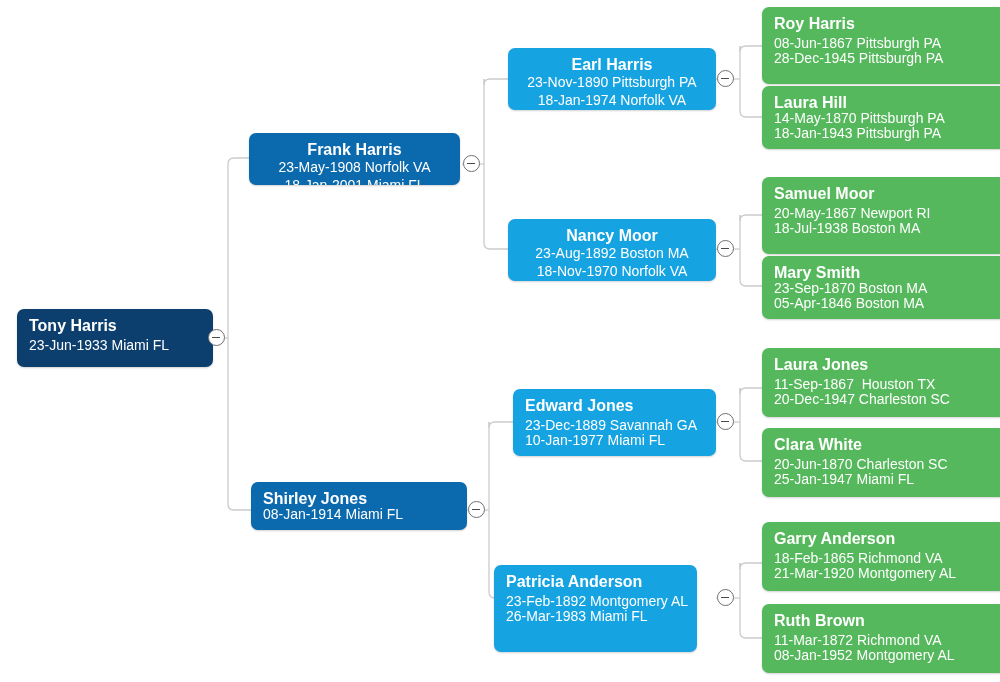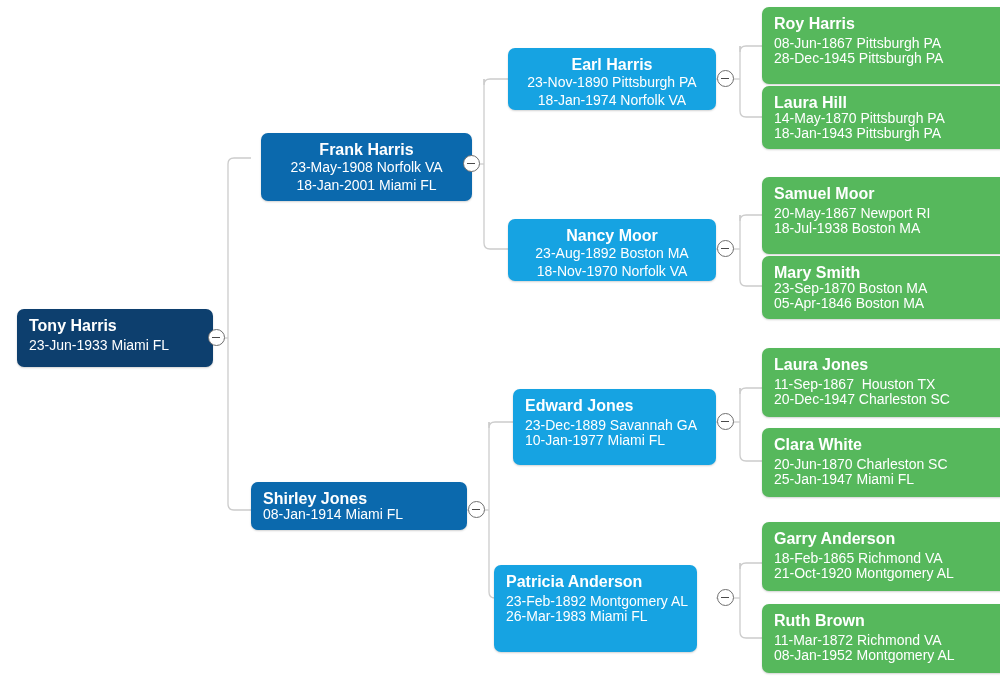--- a/index.html
+++ b/index.html
@@ -137,21 +137,21 @@
 
   <div class="node gen-root" style="left:10px; top:309px; width:196px; height:58px;margin-left:7px;">
     <div class="node-inner">
       <div class="node-name">Tony Harris</div>
       <span class="gap-sm"></span>
       <div class="node-dates">23-Jun-1933 Miami FL</div>
     </div>
   </div>
   <div class="toggle" style="left:208px; top:329px;"></div>
 
-  <div class="node gen-2 align-center" style="left:261px; top:133px; width:211px; height:68px;">
+  <div class="node gen-2 align-center" style="left:249px; top:133px; width:211px; height:52px;">
     <div class="node-inner">
       <div class="node-name">Frank Harris</div>
       <div class="node-dates">23-May-1908 Norfolk VA</div>
       <div class="node-dates">18-Jan-2001 Miami FL</div>
     </div>
   </div>
   <div class="toggle" style="left:463px; top:155px;"></div>
 
   <div class="node gen-2" style="left:251px; top:482px; width:216px; height:48px;">
     <div class="node-inner">
@@ -172,21 +172,21 @@
 
   <div class="node gen-3 align-center" style="left:508px; top:219px; width:208px; height:62px;">
     <div class="node-inner">
       <div class="node-name">Nancy Moor</div>
       <div class="node-dates">23-Aug-1892 Boston MA</div>
       <div class="node-dates">18-Nov-1970 Norfolk VA</div>
     </div>
   </div>
   <div class="toggle" style="left:717px; top:240px;"></div>
 
-  <div class="node gen-3" style="left:513px; top:389px; width:203px; height:76px;">
+  <div class="node gen-3" style="left:513px; top:389px; width:203px; height:67px;">
     <div class="node-inner">
       <div class="node-name">Edward Jones</div>
       <span class="gap-sm"></span>
       <div class="node-dates">23-Dec-1889 Savannah GA</div>
       <div class="node-dates">10-Jan-1977 Miami FL</div>
     </div>
   </div>
   <div class="toggle" style="left:717px; top:413px;"></div>
 
   <div class="node gen-3" style="left:494px; top:565px; width:203px; height:87px;">
@@ -249,21 +249,21 @@
       <div class="node-dates">20-Jun-1870 Charleston SC</div>
       <div class="node-dates">25-Jan-1947 Miami FL</div>
     </div>
   </div>
 
   <div class="node gen-4" style="left:762px; top:522px; width:245px; height:69px;">
     <div class="node-inner">
       <div class="node-name">Garry Anderson</div>
       <span class="gap-sm"></span>
       <div class="node-dates">18-Feb-1865 Richmond VA</div>
-      <div class="node-dates">21-Oct-1920 Montgomery AL</div>
+      <div class="node-dates">21-Mar-1920 Montgomery AL</div>
     </div>
   </div>
 
   <div class="node gen-4" style="left:762px; top:604px; width:245px; height:69px;">
     <div class="node-inner">
       <div class="node-name">Ruth Brown</div>
       <span class="gap-sm"></span>
       <div class="node-dates">11-Mar-1872 Richmond VA</div>
       <div class="node-dates">08-Jan-1952 Montgomery AL</div>
     </div>

